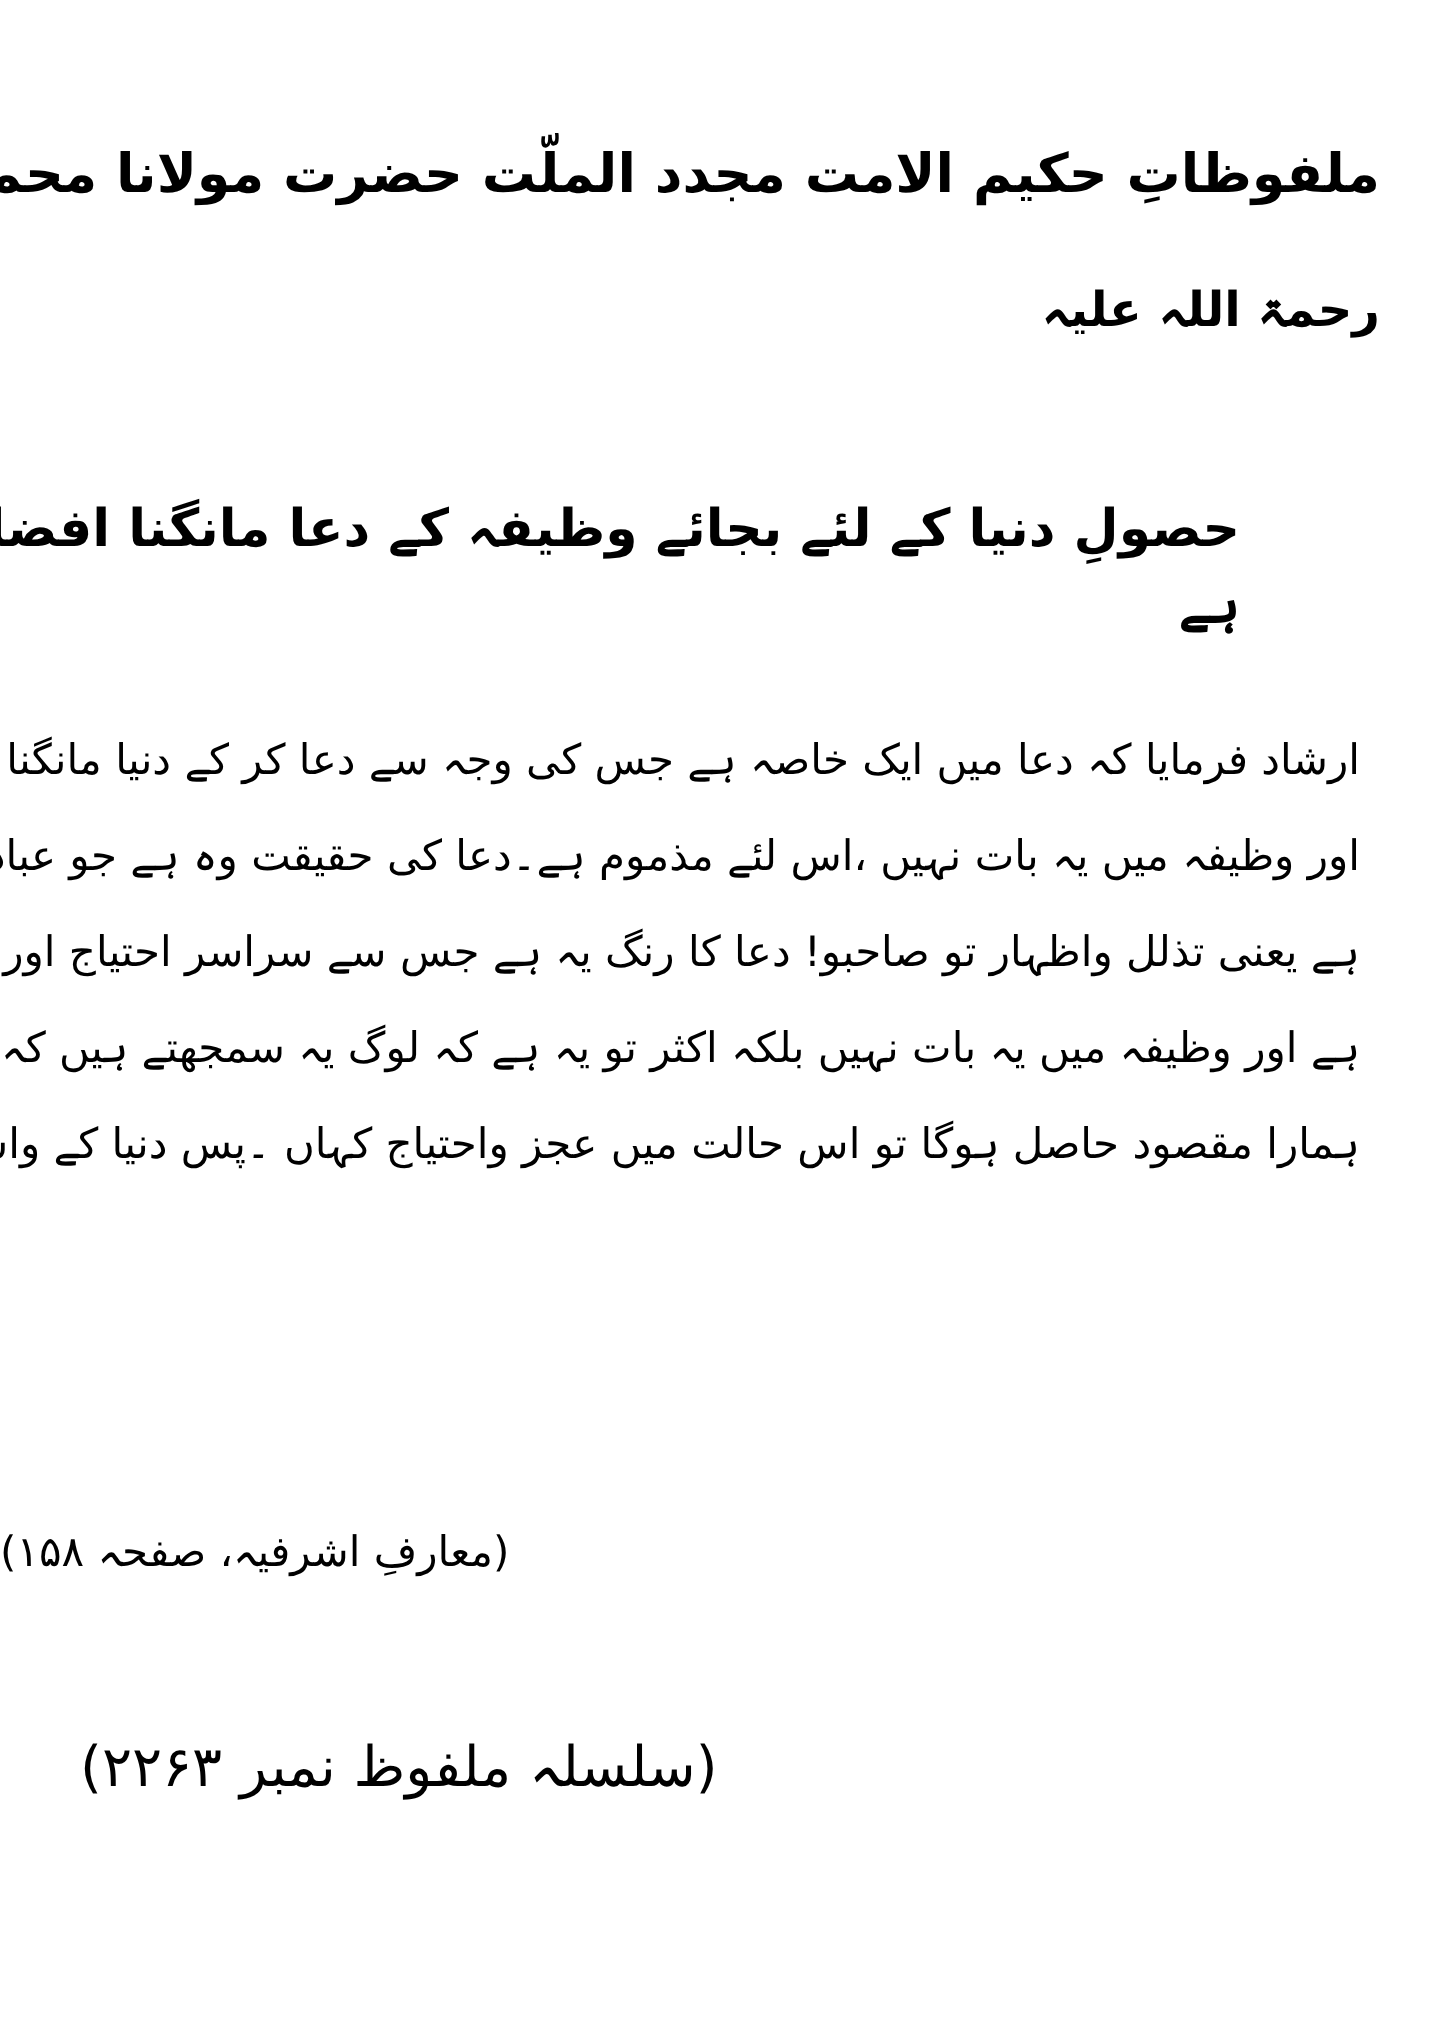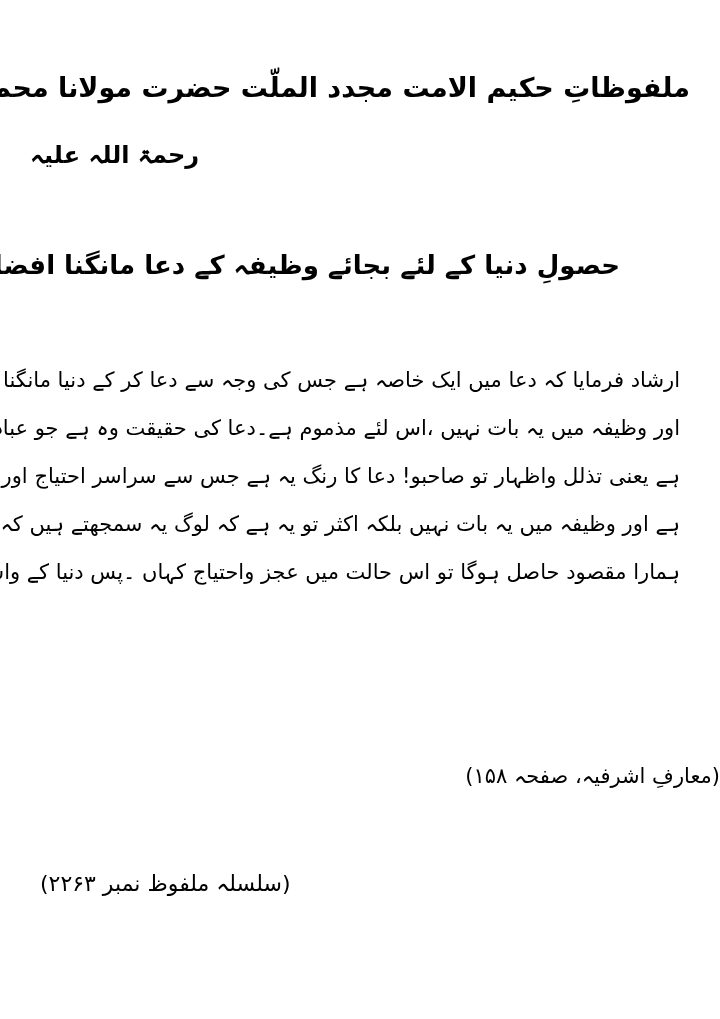--- a/index.html
+++ b/index.html
@@ -29,21 +29,21 @@
       font-weight: bold;
       font-size: 27px;
       line-height: 36px;
       white-space: nowrap;
     }
     .subtitle {
       position: absolute;
       left: 30px;
       right: 30px;
       top: 138px;
-      text-align: left;
+      text-align: right;
       font-weight: bold;
       font-size: 24px;
       line-height: 34px;
     }
     .heading {
       position: absolute;
       left: 100px;
       right: 100px;
       top: 248px;
       text-align: right;
@@ -67,43 +67,44 @@
       line-height: 40px;
       white-space: nowrap;
       text-align-last: justify;
     }
     .body .line.last { text-align-last: right; }
     .source {
       position: absolute;
       left: 0;
       right: 0;
       top: 760px;
-      text-align: right;
+      text-align: left;
       font-size: 21px;
       line-height: 32px;
     }
     .series {
       position: absolute;
       left: 40px;
       top: 868px;
-      font-size: 22px;
+      font-size: 28px;
       line-height: 32px;
       direction: rtl;
       text-align: center;
     }
   </style>
 </head>
 <body>
 
 <div class="page">
   <div class="title">ملفوظاتِ حکیم الامت مجدد الملّت حضرت مولانا محمد اشرف علی تھانوی</div>
   <div class="subtitle">رحمۃ اللہ علیہ</div>
 
   <div class="heading">
     <span class="line">حصولِ دنیا کے لئے بجائے وظیفہ کے دعا مانگنا افضل</span>
+    <span class="line">ہے</span>
   </div>
 
   <div class="body">
     <span class="line">ارشاد فرمایا کہ دعا میں ایک خاصہ ہے جس کی وجہ سے دعا کر کے دنیا مانگنا جائز ہے</span>
     <span class="line">اور وظیفہ میں یہ بات نہیں ،اس لئے مذموم ہے۔دعا کی حقیقت وہ ہے جو عبادت کی روح</span>
     <span class="line">ہے یعنی تذلل واظہار تو صاحبو! دعا کا رنگ یہ ہے جس سے سراسر احتیاج اور عاجزی ٹپکتی</span>
     <span class="line">ہے اور وظیفہ میں یہ بات نہیں بلکہ اکثر تو یہ ہے کہ لوگ یہ سمجھتے ہیں کہ وظیفہ کے زور سے</span>
     <span class="line">ہمارا مقصود حاصل ہوگا تو اس حالت میں عجز واحتیاج کہاں ۔پس دنیا کے واسطے وظیفہ</span>
   </div>
 

